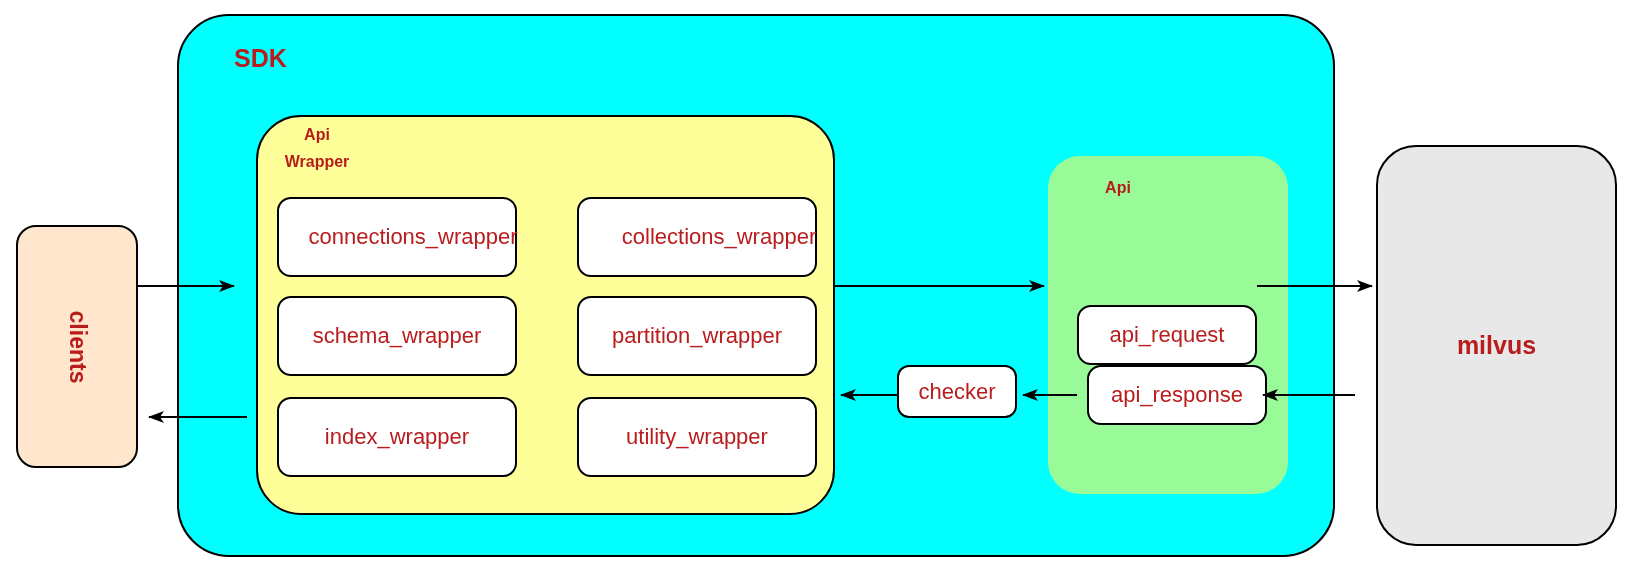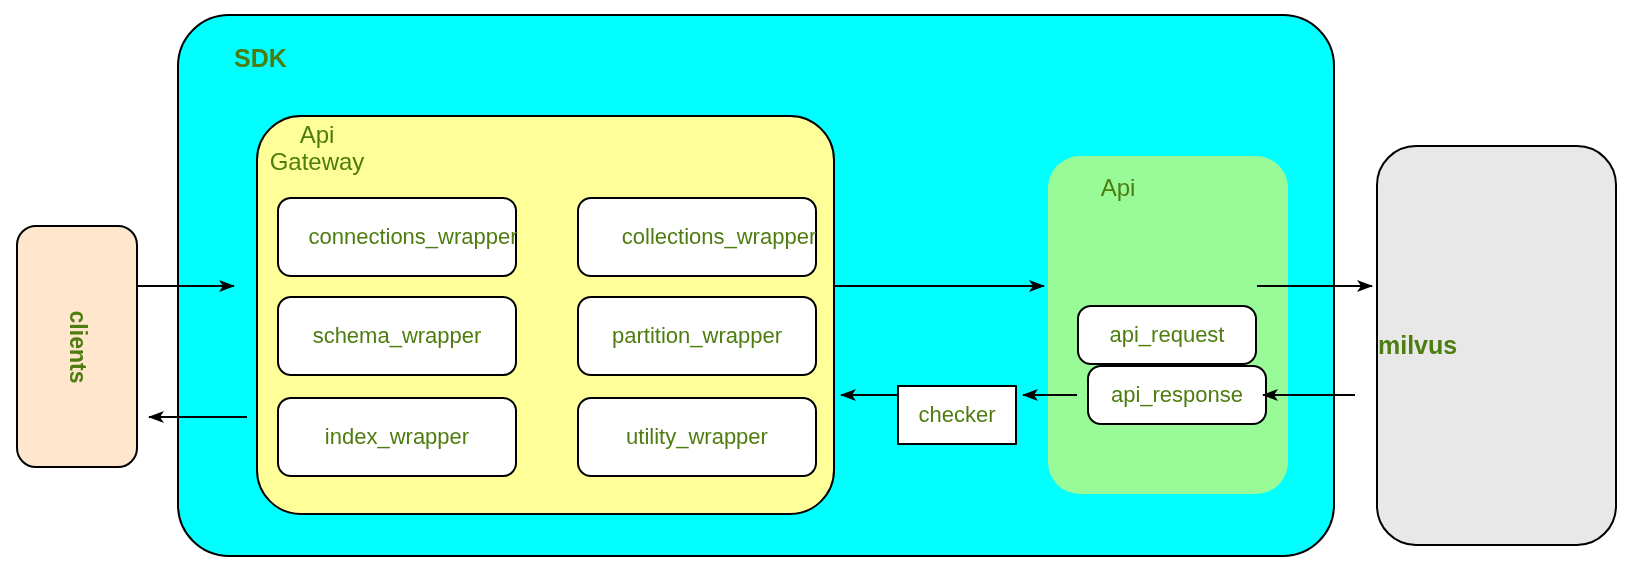--- a/index.html
+++ b/index.html
@@ -2,21 +2,21 @@
 <html><head>
 <meta charset="utf-8">
 <style>
   html, body { margin: 0; padding: 0; background: #ffffff; }
   .canvas {
     position: relative;
     width: 1634px;
     height: 574px;
     background: #ffffff;
     font-family: "Liberation Sans", sans-serif;
-    color: #4d7c0f;
+    color: #b91c1c;
     overflow: hidden;
   }
   .node { position: absolute; box-sizing: border-box; }
 
   
   .clients {
     left: 16px; top: 225px; width: 122px; height: 243px;
     background: #ffe6cc; border: 2px solid #000; border-radius: 20px;
     z-index: 1;
   }
@@ -38,55 +38,55 @@
   }
 
   
   .api-wrapper {
     left: 256px; top: 115px; width: 579px; height: 400px;
     background: #ffff99; border: 2px solid #000; border-radius: 45px;
     z-index: 2;
   }
   .block-label {
     position: absolute; text-align: center;
-    font-size: 24px; font-weight: normal; line-height: 27px;
+    font-size: 16px; font-weight: bold; line-height: 27px;
   }
   .api-wrapper .block-label { left: 0; top: 4px; width: 118px; }
 
   
   .api-gateway {
     left: 1048px; top: 156px; width: 240px; height: 338px;
     background: #98fb98; border: none; border-radius: 32px;
     z-index: 2;
   }
   .api-gateway .block-label { left: 0; top: 18px; width: 140px; }
 
   
   .milvus {
     left: 1376px; top: 145px; width: 241px; height: 401px;
     background: #e8e8e8; border: 2px solid #000; border-radius: 40px;
     z-index: 1;
-    display: flex; align-items: center; 
+    display: flex; align-items: center; justify-content: center;
     font-size: 25px; font-weight: bold;
   }
 
   
   .leaf {
     background: #ffffff; border: 2px solid #000; border-radius: 14px;
     display: flex; align-items: center; justify-content: center;
     font-size: 22px; z-index: 3;
   }
   .m-connections { left: 277px; top: 197px; width: 240px; height: 80px; padding-left: 32px; }
   .m-collections { left: 577px; top: 197px; width: 240px; height: 80px; padding-left: 44px; }
   .m-schema     { left: 277px; top: 296px; width: 240px; height: 80px; text-align: right; }
   .m-partition  { left: 577px; top: 296px; width: 240px; height: 80px; justify-content: center; }
   .m-index      { left: 277px; top: 397px; width: 240px; height: 80px; }
   .m-utility    { left: 577px; top: 397px; width: 240px; height: 80px; }
 
-  .checker     { left: 897px;  top: 365px; width: 120px; height: 60px; border-radius: 1px; margin-top: 20px; }
+  .checker     { left: 897px;  top: 365px; width: 120px; height: 53px; border-radius: 12px; }
   .api-request  { left: 1077px; top: 257px; width: 180px; height: 60px; margin-top: 48px; }
   .api-response { left: 1087px; top: 365px; width: 180px; height: 60px; }
 
   .arrows {
     position: absolute; left: 0; top: 0; width: 1634px; height: 574px;
     z-index: 5; pointer-events: none;
   }
 </style>
 </head>
 <body>
@@ -97,21 +97,21 @@
     <div class="sdk-label">SDK</div>
   </div>
 
   <div class="node clients">
     <span class="vlabel">clients</span>
   </div>
 
   <div class="node api-wrapper">
     <div class="block-label">
       <div>Api</div>
-      <div>Gateway</div>
+      <div>Wrapper</div>
     </div>
   </div>
 
   <div class="node leaf m-connections">
     <span>connections_wrapper</span>
   </div>
   <div class="node leaf m-collections">
     <span>collections_wrapper</span>
   </div>
   <div class="node leaf m-schema">

